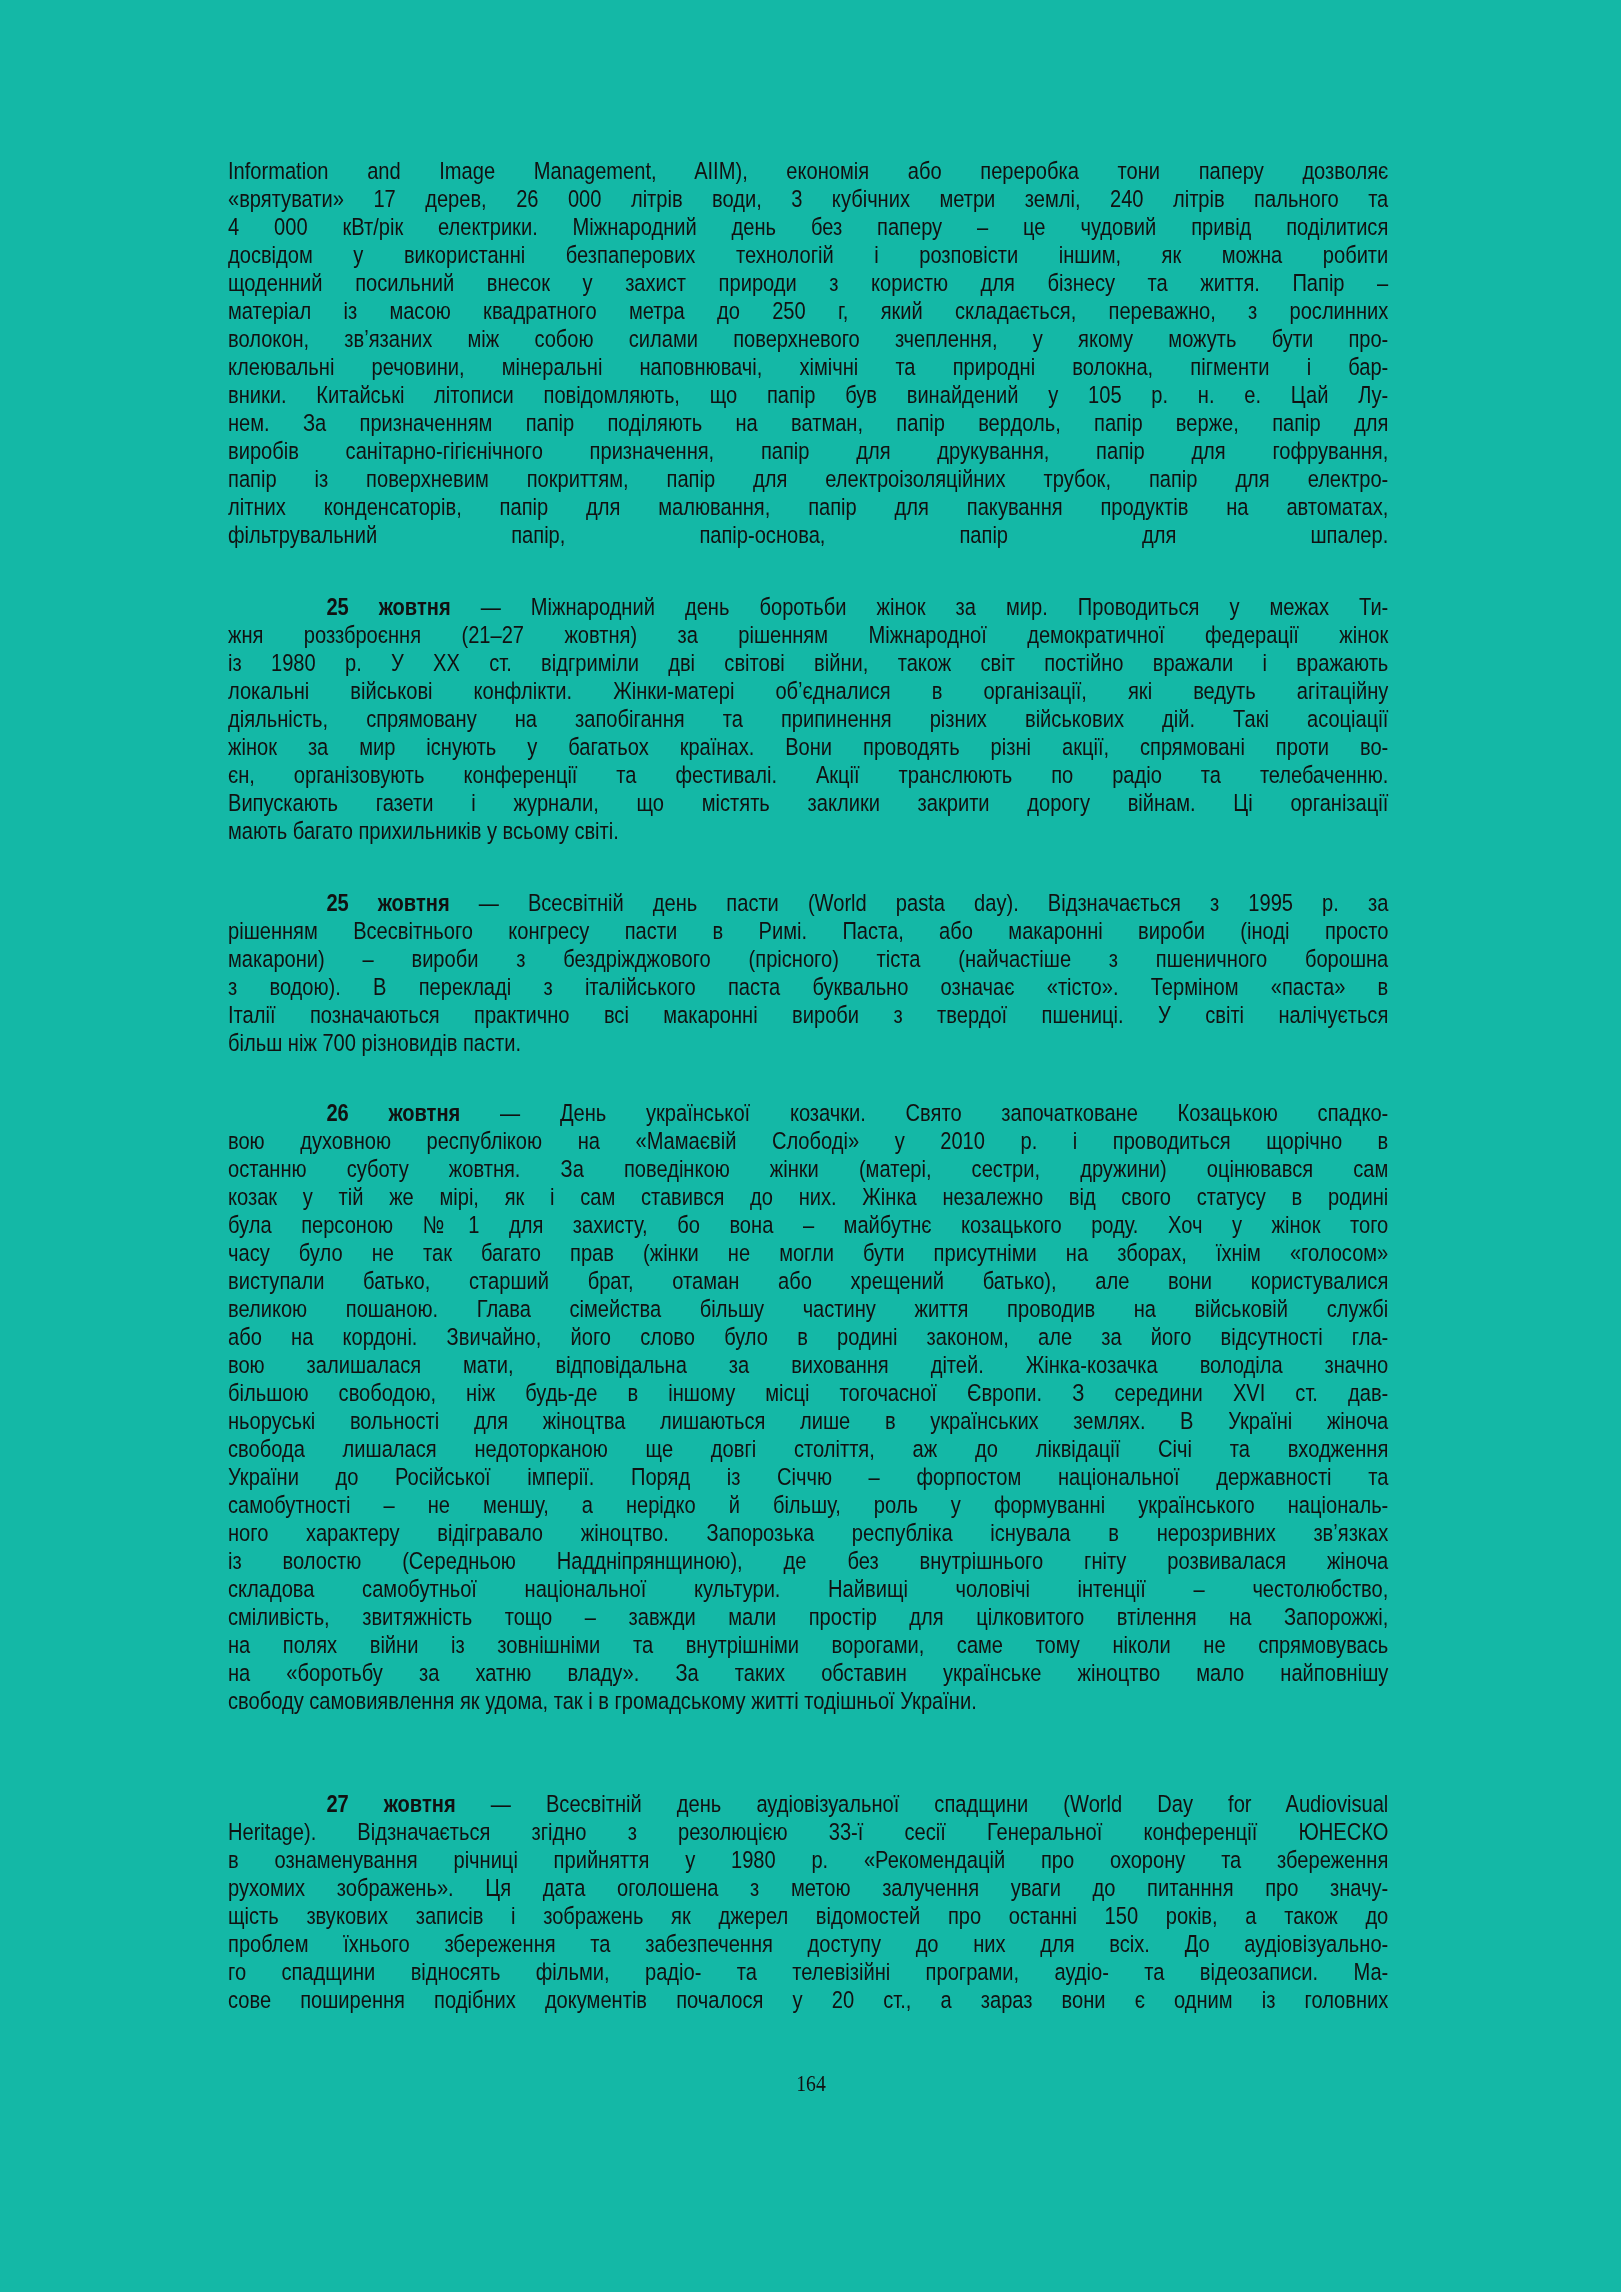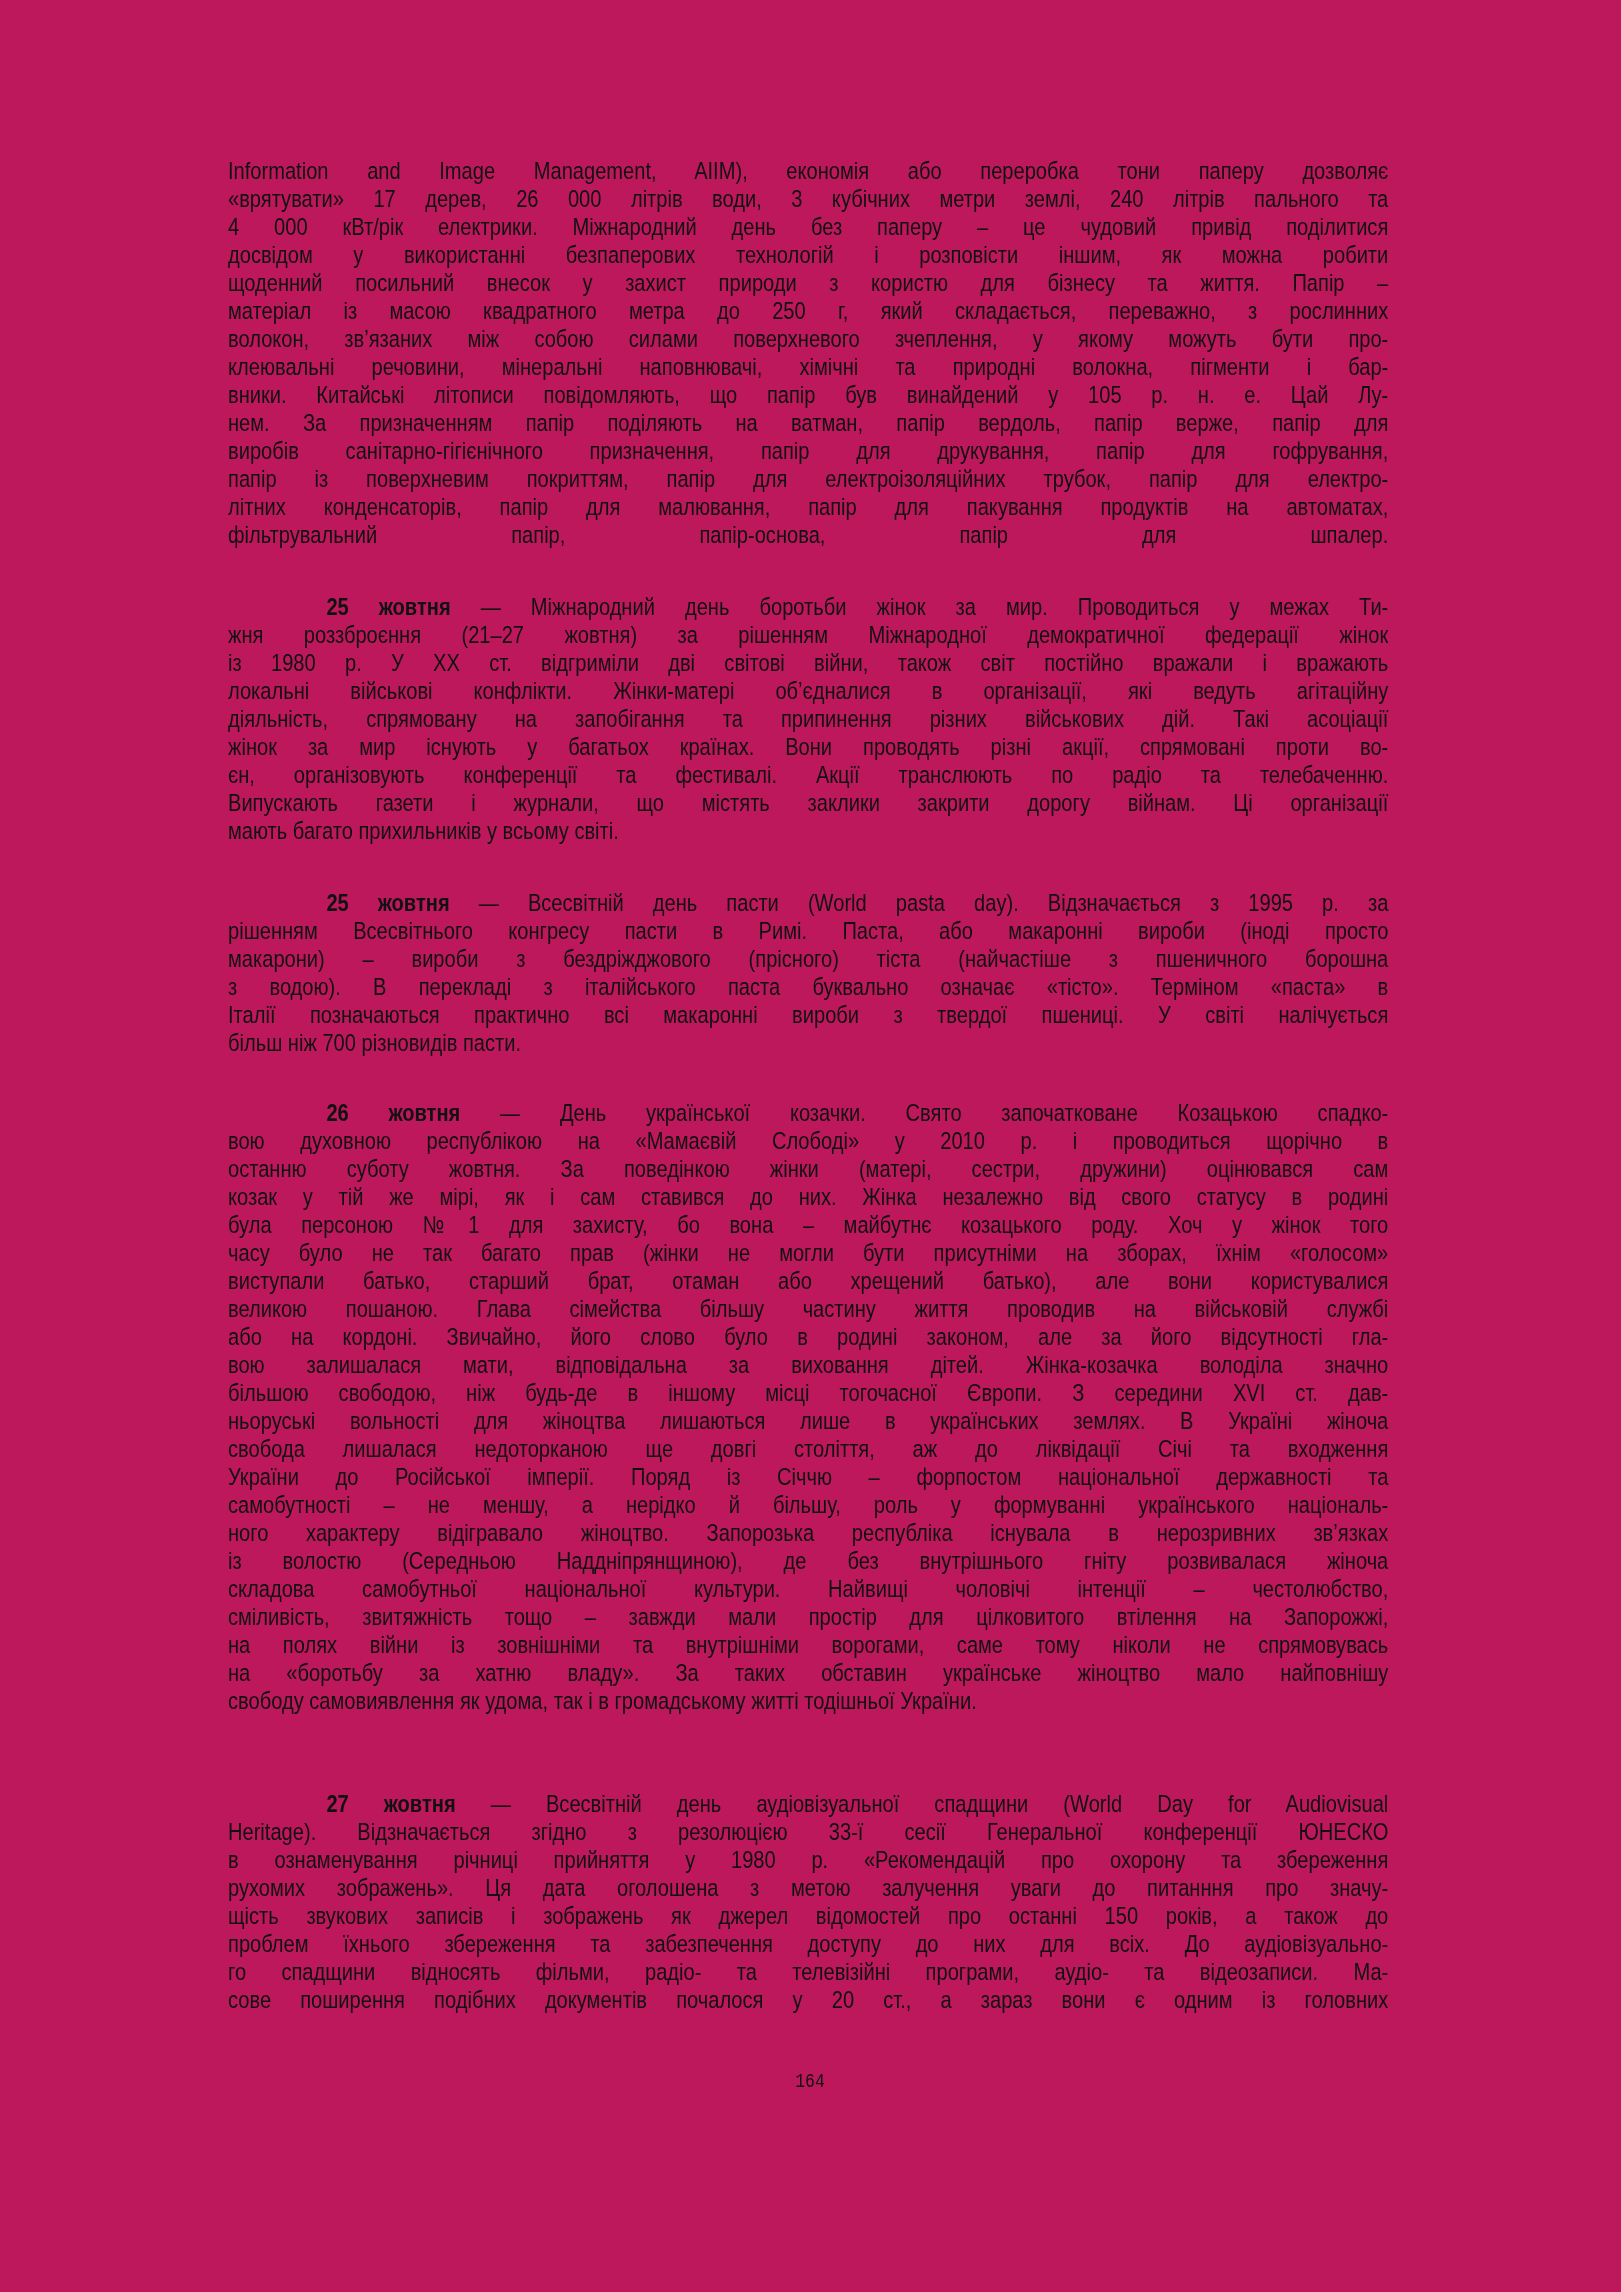--- a/index.html
+++ b/index.html
@@ -1,17 +1,17 @@
 <!DOCTYPE html>
 <html><head>
 <meta charset="utf-8">
 <style>
   html, body { margin: 0; padding: 0; background: #ffffff; }
   body { width: 1621px; height: 2293px; position: relative; overflow: hidden; }
-  .page { position: absolute; left: 0; top: 0; width: 1621px; height: 2293px; background: #be185d; }
+  .page { position: absolute; left: 0; top: 0; width: 1621px; height: 2293px; background: #14b8a6; }
   .para {
     position: absolute;
     left: 228px;
     width: 1415px;
     transform: scaleX(0.82);
     transform-origin: 0 0;
     font-family: "Liberation Sans", sans-serif;
     font-size: 24.5px;
     line-height: 28px;
     color: #111;
@@ -30,22 +30,22 @@
   #p1 { top: 157px; }
   #p2 { top: 593px; }
   #p3 { top: 889px; }
   #p4 { top: 1099px; }
   #p5 { top: 1790px; }
   .page-number {
     position: absolute;
     left: 0; width: 1621px;
     top: 2070px;
     text-align: center;
-    font-family: Liberation Mono, monospace;
-    font-size: 20px;
+    font-family: Liberation Serif, serif;
+    font-size: 24px;
     color: #111;
   }
   .page-number span { display: inline-block; transform: scaleX(0.82); }
 </style>
 </head>
 <body>
 
 <div class="page">
 
   <div class="para" id="p1">

